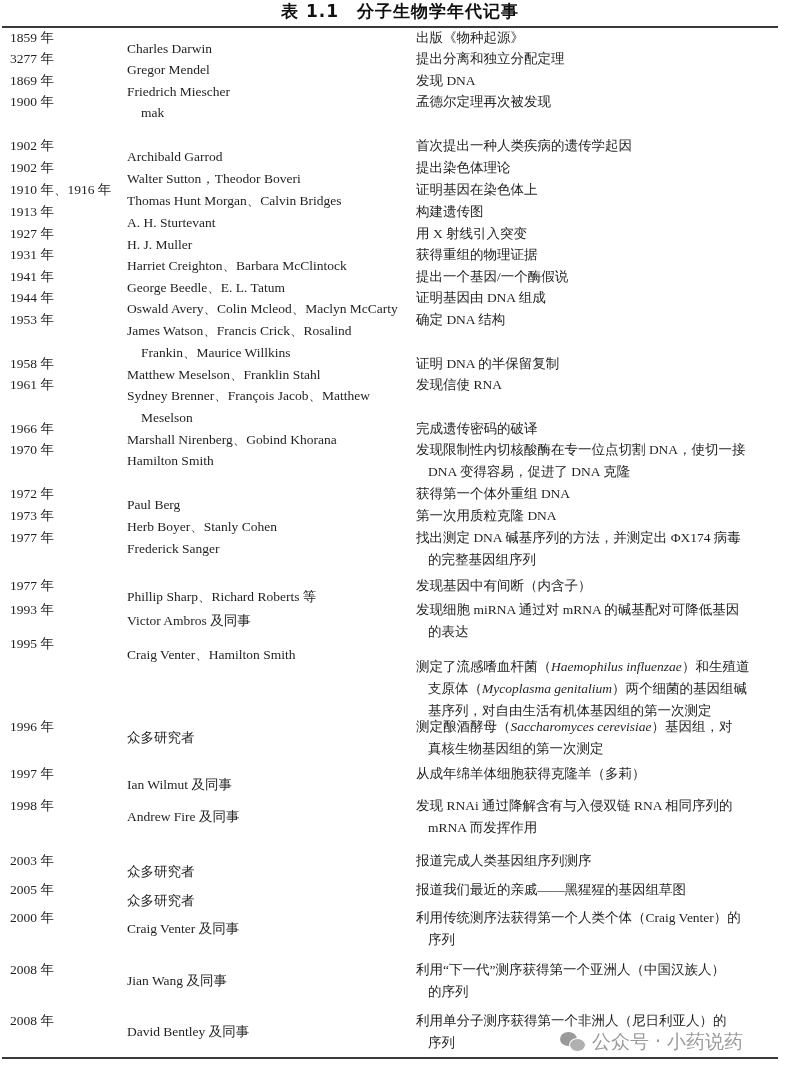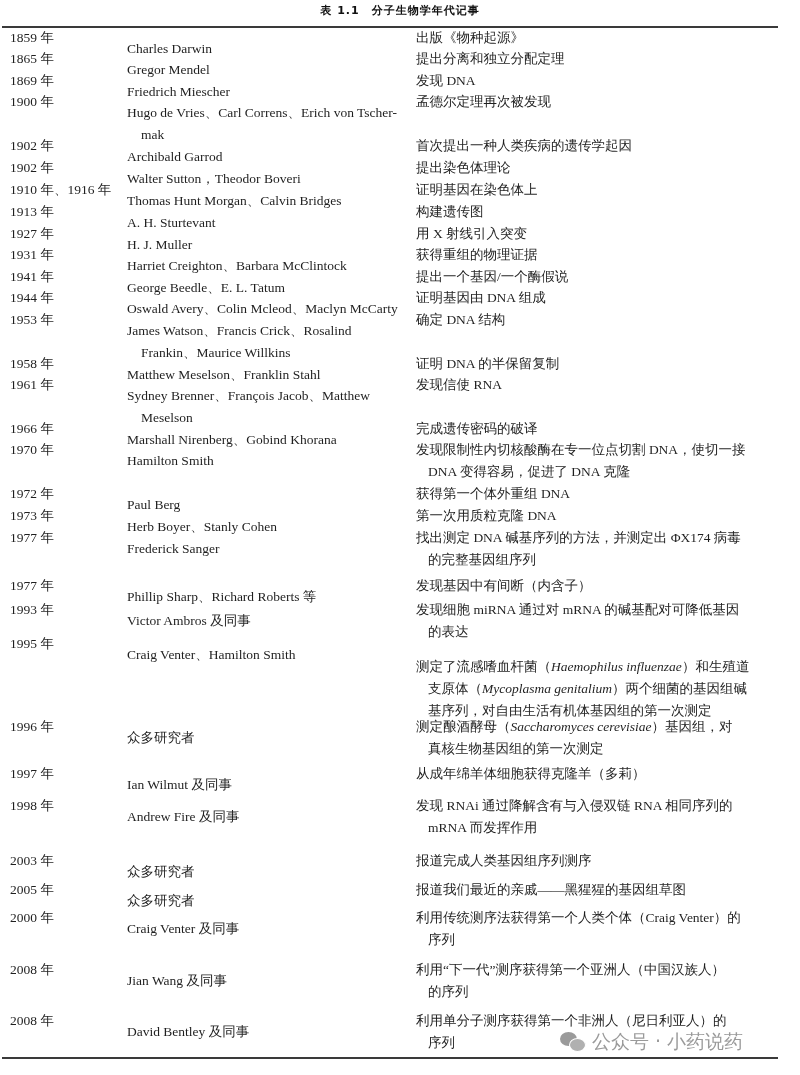--- a/index.html
+++ b/index.html
@@ -1,20 +1,20 @@
 <!DOCTYPE html>
 <html><head>
   <meta charset="utf-8">
   <style>
     html, body { margin: 0; padding: 0; background: #ffffff; }
     body { width: 800px; height: 1075px; position: relative; overflow: hidden;
            font-family: "Liberation Serif", "DejaVu Serif", serif; color: #1f1f1f; }
     .title { position: absolute; top: 0px; left: 0; width: 800px; text-align: center;
              font-family: "DejaVu Sans", "Liberation Sans", sans-serif; font-weight: bold;
-             font-size: 11px; line-height: 22px; letter-spacing: 1px; color: #111; }
+             font-size: 17px; line-height: 22px; letter-spacing: 1px; color: #111; }
     .rule { position: absolute; left: 2px; width: 776px; background: #3a3a3a; }
     .rule.top { top: 26px; height: 2px; }
     .rule.bottom { top: 1057px; height: 2px; }
     .row { position: absolute; left: 0; width: 800px; font-size: 13.5px; line-height: 22px; }
     .c-year { position: absolute; left: 10px; white-space: nowrap; }
     .c-who { position: absolute; left: 127px; width: 280px; margin-top: 11px; }
     .c-what { position: absolute; left: 416px; width: 360px; }
     .line { display: block; white-space: nowrap; }
     .indent { padding-left: 12px; }
     .cont-who { padding-left: 14px; }
@@ -36,41 +36,40 @@
     <div class="row" style="top: 27px;">
       <div class="c-year">1859 年</div>
       <div class="c-who">
         <span class="line">Charles Darwin</span>
       </div>
       <div class="c-what">
         <span class="line">出版《物种起源》</span>
       </div>
     </div>
     <div class="row" style="top: 48px;">
-      <div class="c-year">1865 年</div>
+      <div class="c-year">3277 年</div>
       <div class="c-who">
         <span class="line">Gregor Mendel</span>
       </div>
       <div class="c-what">
         <span class="line">提出分离和独立分配定理</span>
       </div>
     </div>
     <div class="row" style="top: 70px;">
       <div class="c-year">1869 年</div>
       <div class="c-who">
         <span class="line">Friedrich Miescher</span>
       </div>
       <div class="c-what">
         <span class="line">发现 DNA</span>
       </div>
     </div>
     <div class="row" style="top: 91px;">
       <div class="c-year">1900 年</div>
       <div class="c-who">
-        <span class="line">Hugo de Vries、Carl Correns、Erich von Tscher-</span>
         <span class="line cont-who">mak</span>
       </div>
       <div class="c-what">
         <span class="line">孟德尔定理再次被发现</span>
       </div>
     </div>
     <div class="row" style="top: 135px;">
       <div class="c-year">1902 年</div>
       <div class="c-who">
         <span class="line">Archibald Garrod</span>

